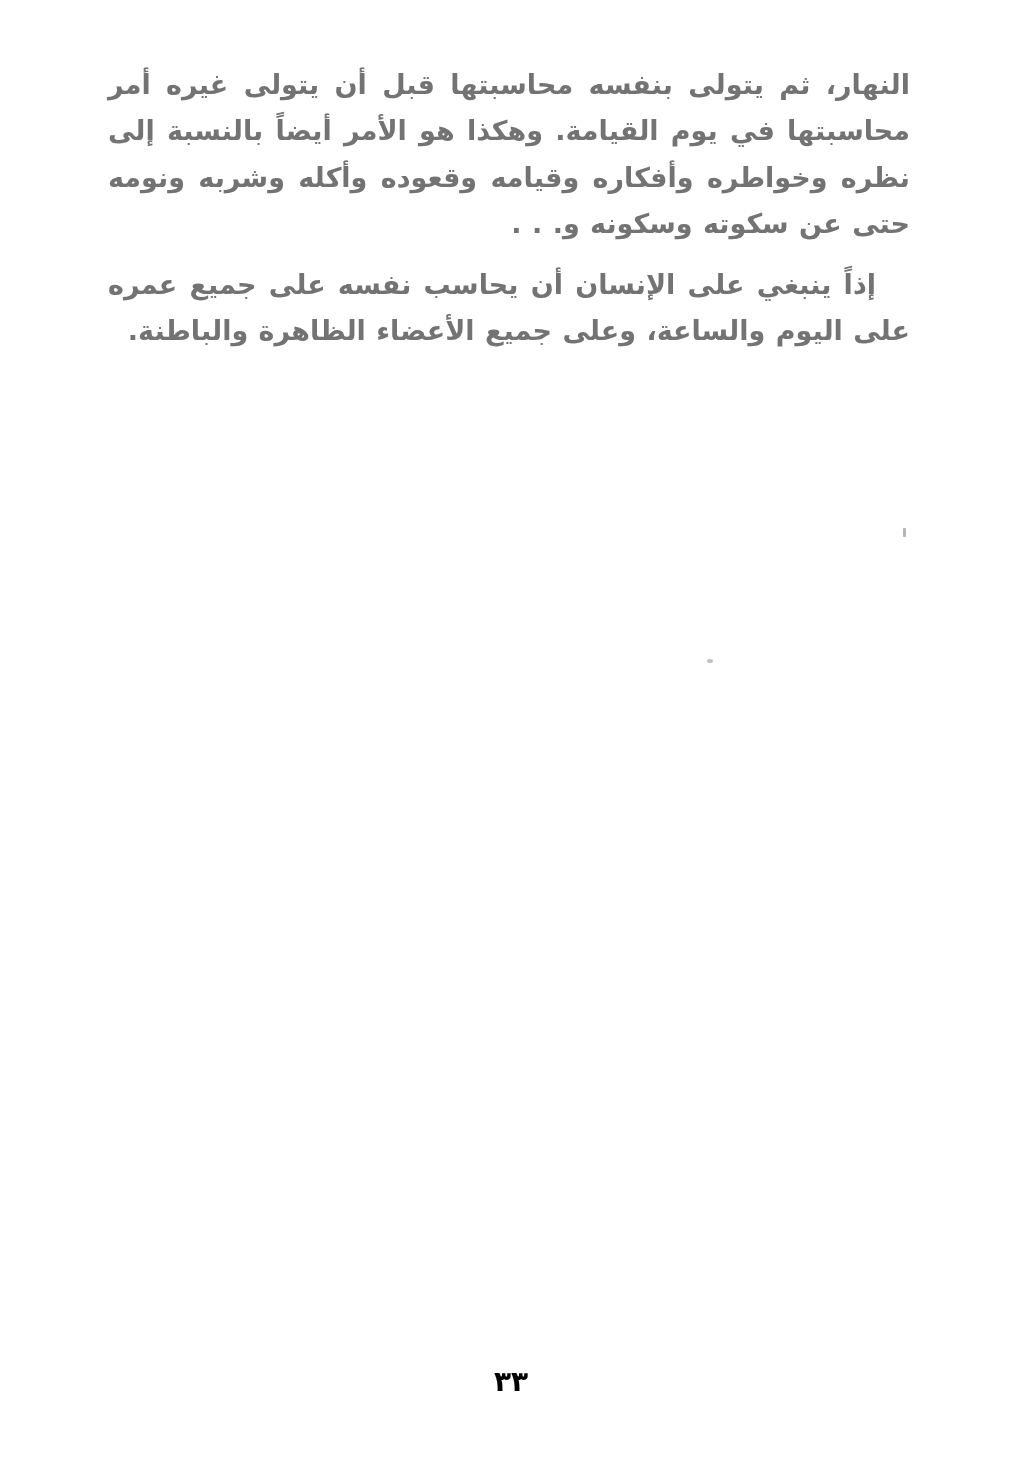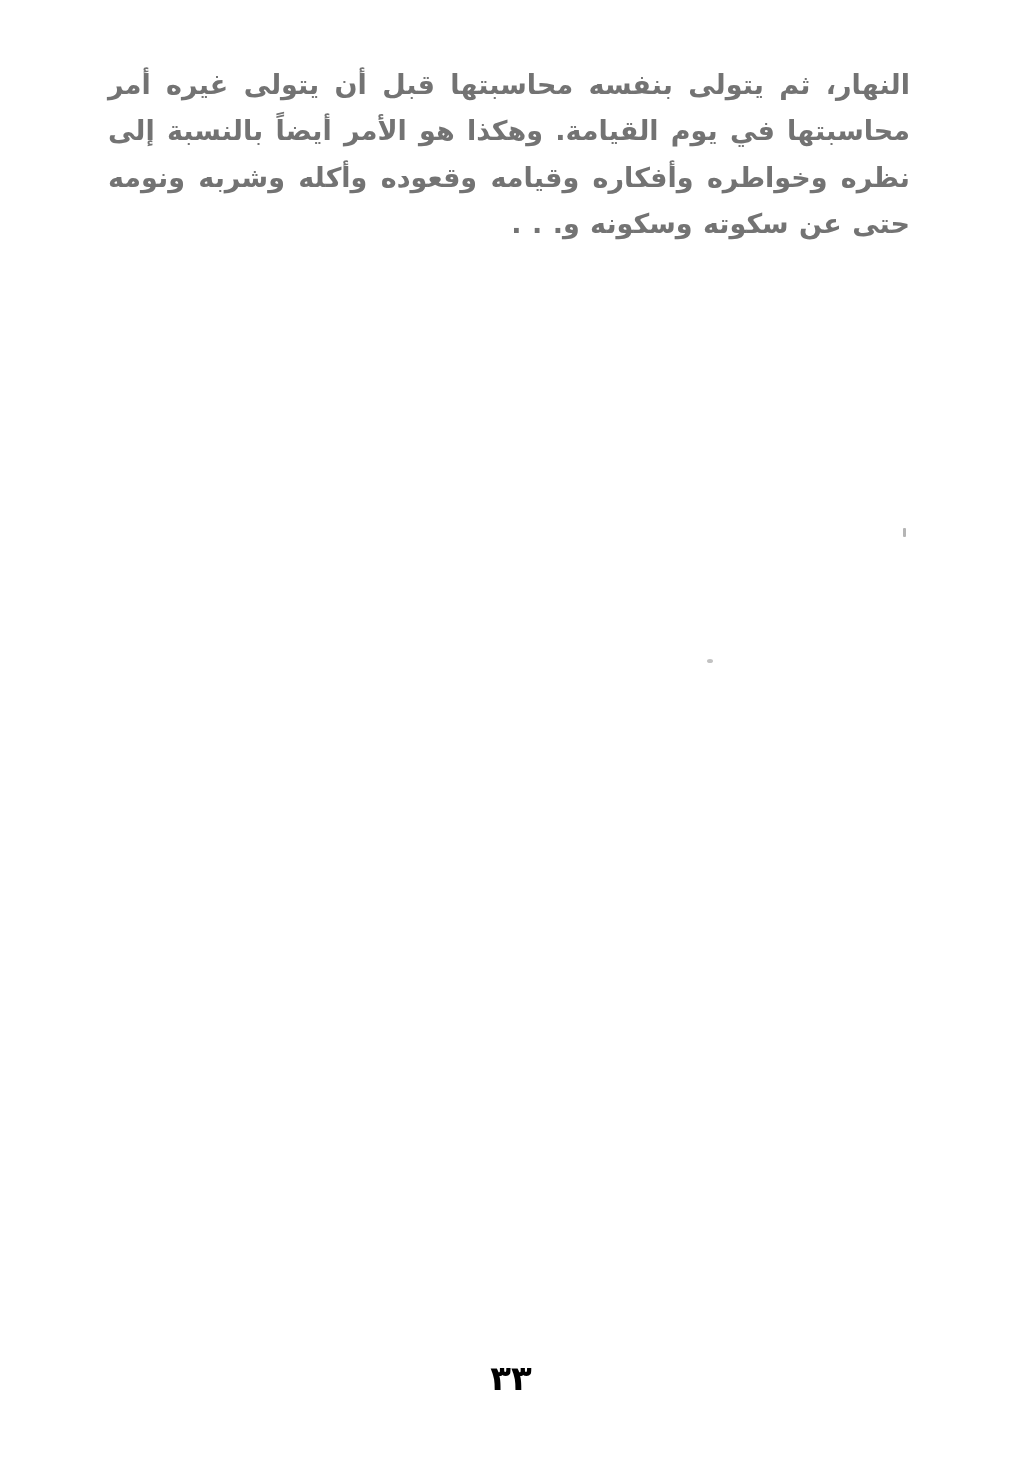--- a/index.html
+++ b/index.html
@@ -60,33 +60,34 @@
     left: 707px;
     top: 659px;
     background: #c2c2c2;
   }
   .page-number {
     position: absolute;
     bottom: 60px;
     left: 0;
     right: 0;
     text-align: center;
-    font-size: 34px;
+    font-size: 28px;
     font-weight: 700;
     color: #000000;
     direction: rtl;
   }
 </style>
 </head>
 <body>
 
 <div class="page">
 
   <div class="text-block">
     <p class="para">النهار، ثم يتولى بنفسه محاسبتها قبل أن يتولى غيره أمر محاسبتها في يوم القيامة. وهكذا هو الأمر أيضاً بالنسبة إلى نظره وخواطره وأفكاره وقيامه وقعوده وأكله وشربه ونومه حتى عن سكوته وسكونه و. . .</p>
+    <p class="para indent last">إذاً ينبغي على الإنسان أن يحاسب نفسه على جميع عمره على اليوم والساعة، وعلى جميع الأعضاء الظاهرة والباطنة.</p>
   </div>
 
   <div class="speck speck-a"></div>
   <div class="speck speck-b"></div>
 
   <div class="page-number">٣٣</div>
 
 </div>
 
 </body></html>

